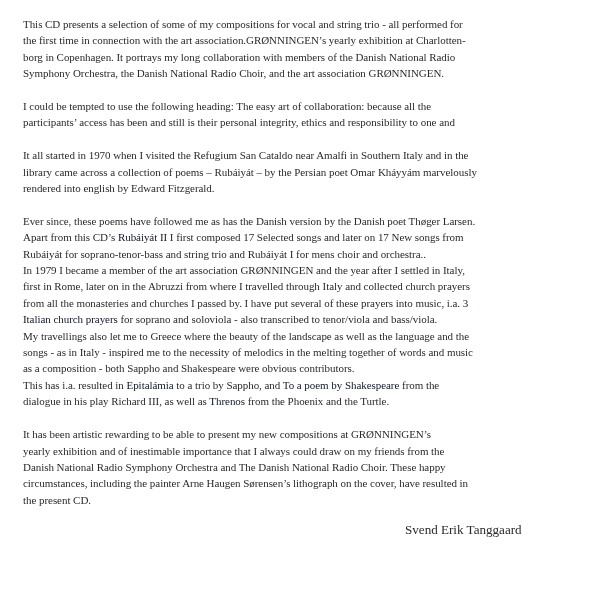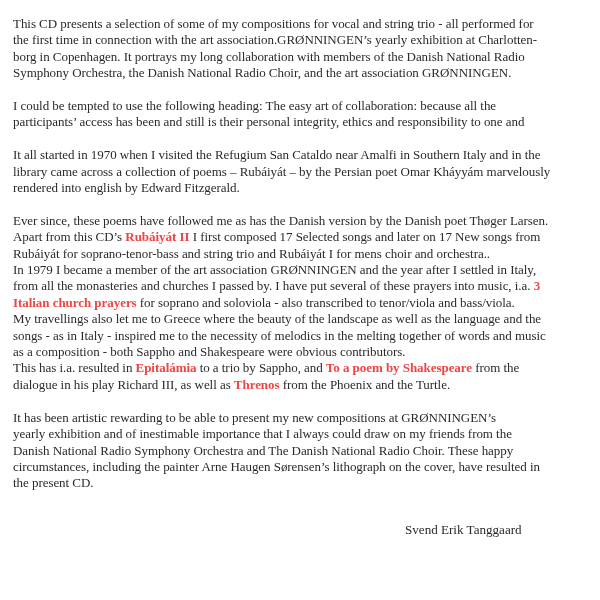--- a/index.html
+++ b/index.html
@@ -10,33 +10,33 @@
     body {
       width: 600px;
       height: 600px;
       overflow: hidden;
       position: relative;
       font-family: "Liberation Serif", "DejaVu Serif", serif;
       color: #2a2a2a;
     }
     .page {
       position: absolute;
-      left: 13px;
+      left: 23px;
       top: 16px;
       width: 560px;
-      font-size: 13px;
+      font-size: 11px;
       line-height: 16.4px;
       letter-spacing: -0.05px;
     }
     .para {
       margin: 0 0 16.4px 0;
       white-space: nowrap;
     }
     .line { display: block; }
-    b { font-weight: bold; color: #ef4444; }
+    b { font-weight: normal; color: #0f172a; }
     .signature {
       position: absolute;
       left: 405px;
       top: 522px;
       font-size: 13.1px;
       white-space: nowrap;
     }
   </style>
 </head>
 <body>
@@ -59,20 +59,21 @@
     <span class="line">It all started in 1970 when I visited the Refugium San Cataldo near Amalfi in Southern Italy and in the</span>
     <span class="line">library came across a collection of poems – Rubáiyát – by the Persian poet Omar Kháyyám marvelously</span>
     <span class="line">rendered into english by Edward Fitzgerald.</span>
   </p>
 
   <p class="para">
     <span class="line">Ever since, these poems have followed me as has the Danish version by the Danish poet Thøger Larsen.</span>
     <span class="line"><span>Apart from this CD’s </span><b>Rubáiyát II</b><span> I first composed 17 Selected songs and later on 17 New songs from</span></span>
     <span class="line">Rubáiyát for soprano-tenor-bass and string trio and Rubáiyát I for mens choir and orchestra..</span>
     <span class="line">In 1979 I became a member of the art association GRØNNINGEN and the year after I settled in Italy,</span>
+    <span class="line">first in Rome, later on in the Abruzzi from where I travelled through Italy and collected church prayers</span>
     <span class="line"><span>from all the monasteries and churches I passed by. I have put several of these prayers into music, i.a. </span><b>3</b></span>
     <span class="line"><b>Italian church prayers</b><span> for soprano and soloviola - also transcribed to tenor/viola and bass/viola.</span></span>
     <span class="line">My travellings also let me to Greece where the beauty of the landscape as well as the language and the</span>
     <span class="line">songs - as in Italy - inspired me to the necessity of melodics in the melting together of words and music</span>
     <span class="line">as a composition - both Sappho and Shakespeare were obvious contributors.</span>
     <span class="line"><span>This has i.a. resulted in </span><b>Epitalámia</b><span> to a trio by Sappho, and </span><b>To a poem by Shakespeare</b><span> from the</span></span>
     <span class="line"><span>dialogue in his play Richard III, as well as </span><b>Threnos</b><span> from the Phoenix and the Turtle.</span></span>
   </p>
 
   <p class="para">

